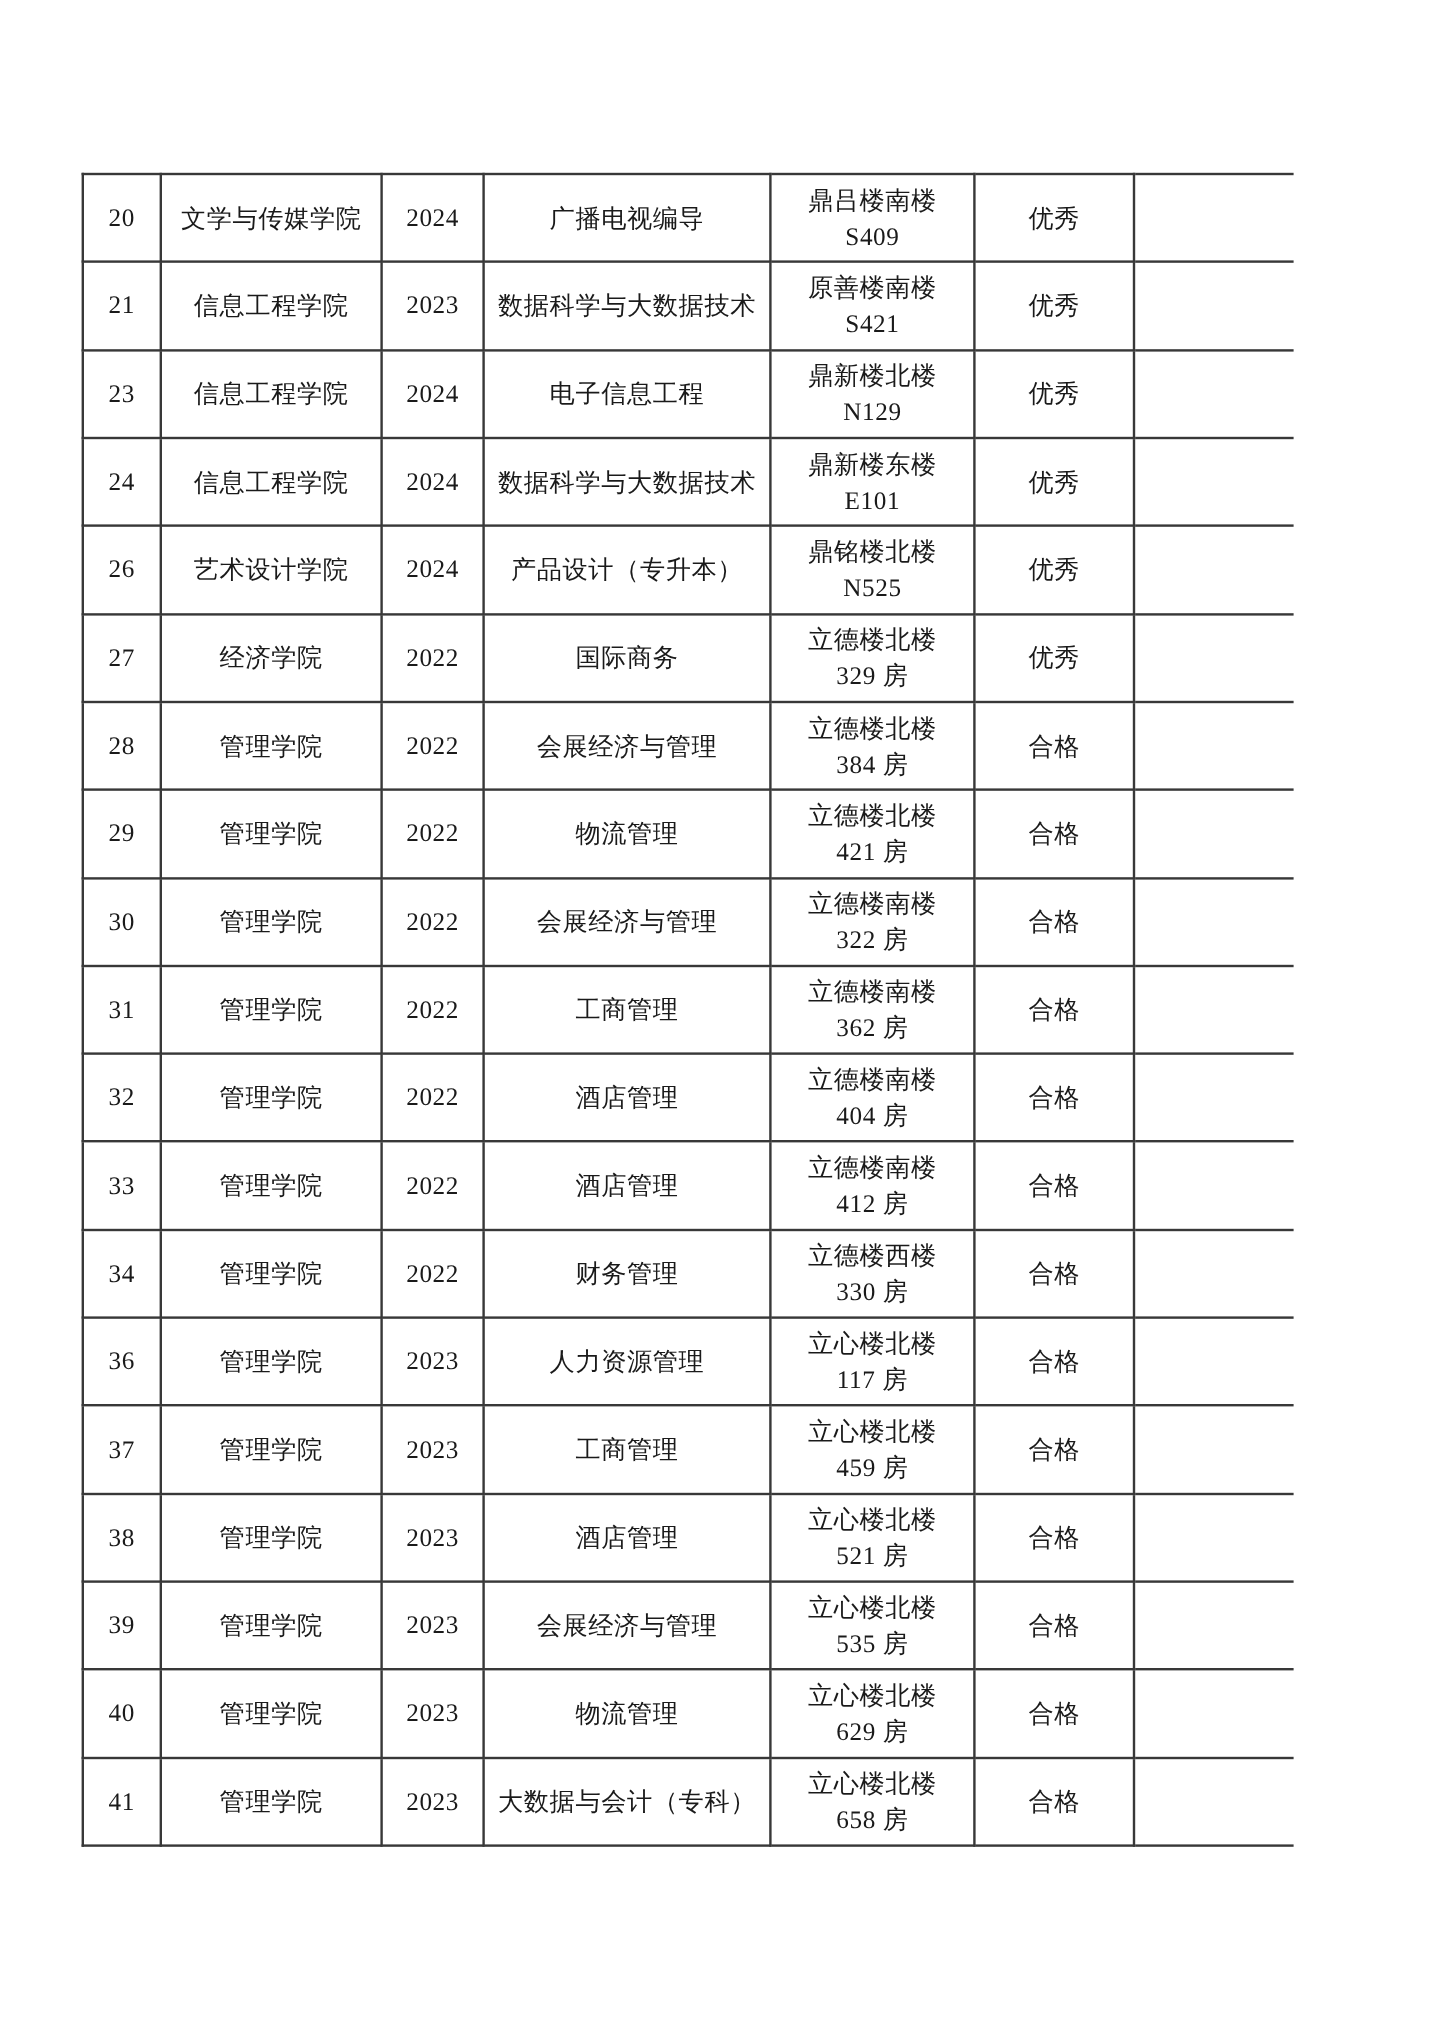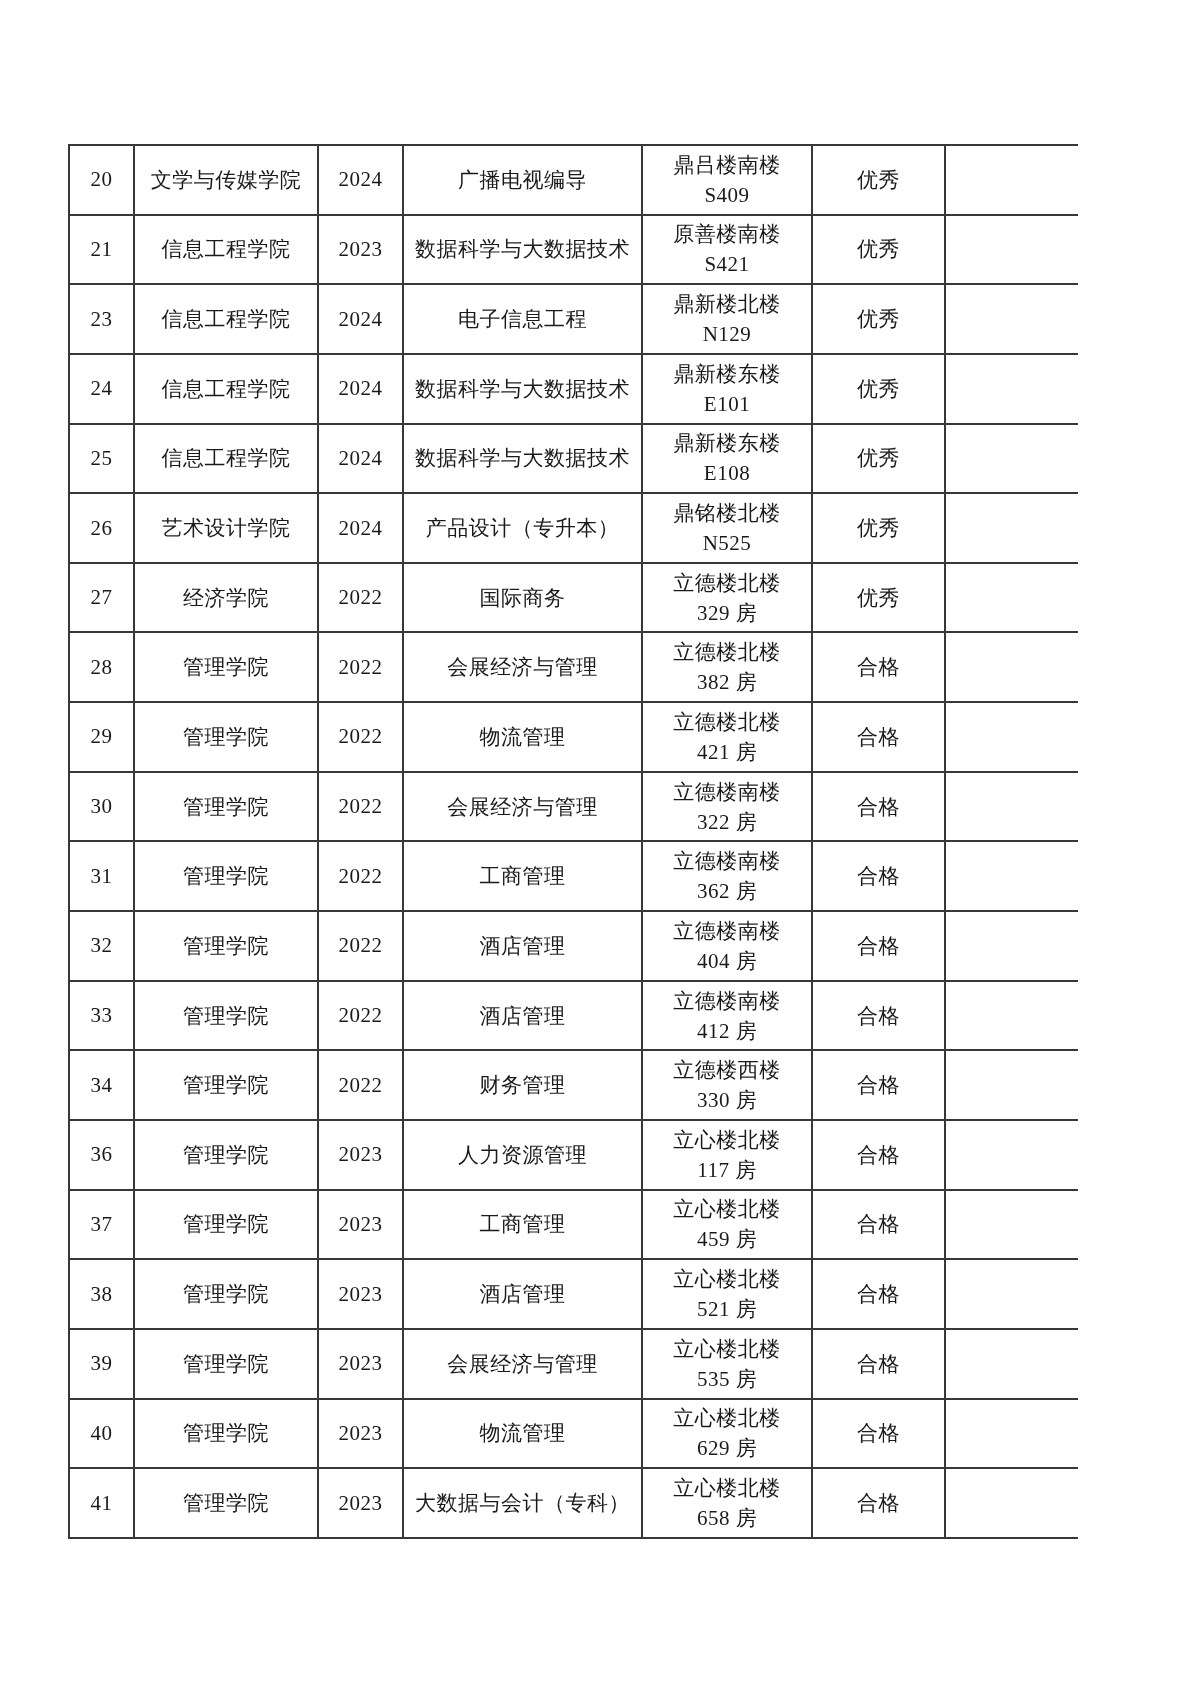--- a/index.html
+++ b/index.html
@@ -101,32 +101,20 @@
     <td>2024</td>
     <td>数据科学与大数据技术</td>
     <td>
       <span class="loc-line">鼎新楼东楼</span>
       <span class="loc-line">E101</span>
     </td>
     <td>优秀</td>
     <td></td>
   </tr>
 
-  <tr>
-    <td>25</td>
-    <td>信息工程学院</td>
-    <td>2024</td>
-    <td>数据科学与大数据技术</td>
-    <td>
-      <span class="loc-line">鼎新楼东楼</span>
-      <span class="loc-line">E108</span>
-    </td>
-    <td>优秀</td>
-    <td></td>
-  </tr>
 
   <tr>
     <td>26</td>
     <td>艺术设计学院</td>
     <td>2024</td>
     <td>产品设计（专升本）</td>
     <td>
       <span class="loc-line">鼎铭楼北楼</span>
       <span class="loc-line">N525</span>
     </td>
@@ -147,21 +135,21 @@
     <td></td>
   </tr>
 
   <tr>
     <td>28</td>
     <td>管理学院</td>
     <td>2022</td>
     <td>会展经济与管理</td>
     <td>
       <span class="loc-line">立德楼北楼</span>
-      <span class="loc-line">382 房</span>
+      <span class="loc-line">384 房</span>
     </td>
     <td>合格</td>
     <td></td>
   </tr>
 
   <tr>
     <td>29</td>
     <td>管理学院</td>
     <td>2022</td>
     <td>物流管理</td>

